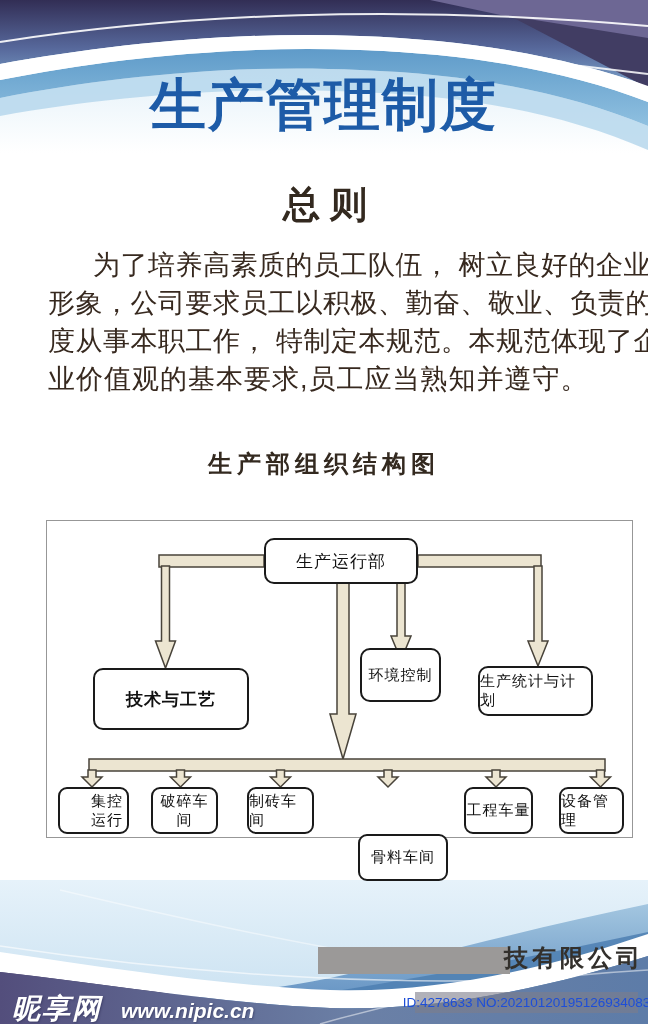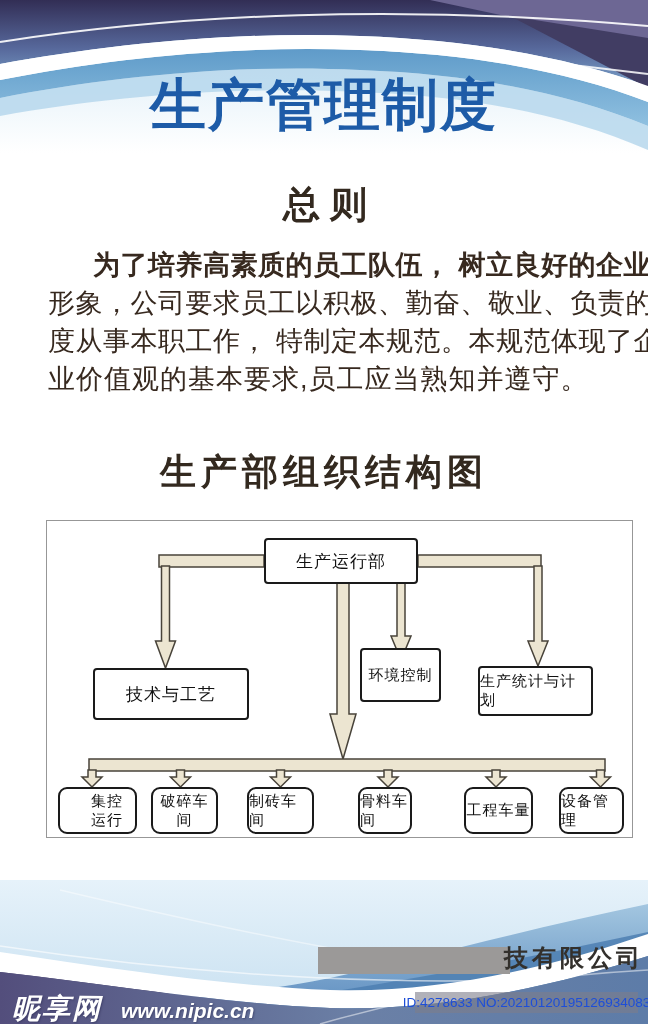--- a/index.html
+++ b/index.html
@@ -14,50 +14,50 @@
     position:absolute;left:0;top:68px;width:648px;text-align:center;
     font-size:56px;font-weight:800;letter-spacing:2px;color:#1d5ba7;z-index:3;
   }
   
   .h-general{
     position:absolute;left:0;top:180px;width:660px;text-align:center;
     font-size:37px;font-weight:600;letter-spacing:10px;color:#33291f;
   }
   .h-org{
     position:absolute;left:0;top:448px;width:648px;text-align:center;
-    font-size:36px;font-weight:600;letter-spacing:5px;color:#33291f;
+    font-size:24px;font-weight:600;letter-spacing:5px;color:#33291f;
   }
   
   .para{position:absolute;left:48px;top:246px;width:567px;color:#37291f;}
   .para .pline{
     font-size:27px;line-height:38px;letter-spacing:.5px;
     text-align:justify;text-align-last:justify;white-space:nowrap;
   }
-  .para .pline.first{text-indent:45px;font-weight:bold;}
+  .para .pline.first{text-indent:45px;}
   .para .pline.last{text-align-last:left;letter-spacing:1px;}
   
   .chart{
     position:absolute;left:46px;top:520px;width:587px;height:318px;
     border:1px solid #979797;background:#ffffff;box-sizing:border-box;
   }
   .chart svg{position:absolute;left:0;top:0;}
   .obox{
-    position:absolute;background:#ffffff;border:2px solid #1a1a1a;border-radius:4px;
+    position:absolute;background:#ffffff;border:2px solid #1a1a1a;border-radius:10px;
     display:flex;align-items:center;justify-content:center;box-sizing:border-box;
     font-family:"Liberation Serif",serif;color:#111;letter-spacing:1px;z-index:2;
   }
   .obox.root {left:217px;top:17px; width:154px;height:46px;font-size:17px;}
-  .obox.l2a  {left:46px; top:147px;width:156px;height:52px;font-size:17px;}
+  .obox.l2a  {left:46px; top:147px;width:156px;height:62px;font-size:17px;font-weight:bold;}
   .obox.l2b  {left:313px;top:127px;width:81px; height:54px;font-size:15px;}
   .obox.l2c  {left:431px;top:145px;width:115px;height:50px;font-size:15px;}
   .obox.l3   {top:266px;height:47px;font-size:15px;border-radius:9px;border-width:2px;}
-  .obox.l3a{left:11px; width:79px;padding-left:31px;}
+  .obox.l3a{left:11px; width:71px;padding-left:31px;}
   .obox.l3b{left:104px;width:67px;text-align:center;}
   .obox.l3c{left:200px;width:67px;}
-  .obox.l3d{left:311px;width:54px;}
+  .obox.l3d{left:311px;width:90px;margin-top:47px;}
   .obox.l3e{left:417px;width:69px;}
   .obox.l3f{left:512px;width:65px;}
   .conn{fill:#ece5d1;stroke:#48433a;stroke-width:1.5;}
   
   .footer-art{position:absolute;left:0;top:880px;width:648px;height:144px;}
   .censor{position:absolute;left:318px;top:947px;width:192px;height:27px;background:#9b9998;z-index:4;}
   .company{
     position:absolute;right:4px;top:942px;z-index:4;color:#33302c;
     font-size:24px;font-weight:700;letter-spacing:4px;white-space:nowrap;text-align:right;
   }

